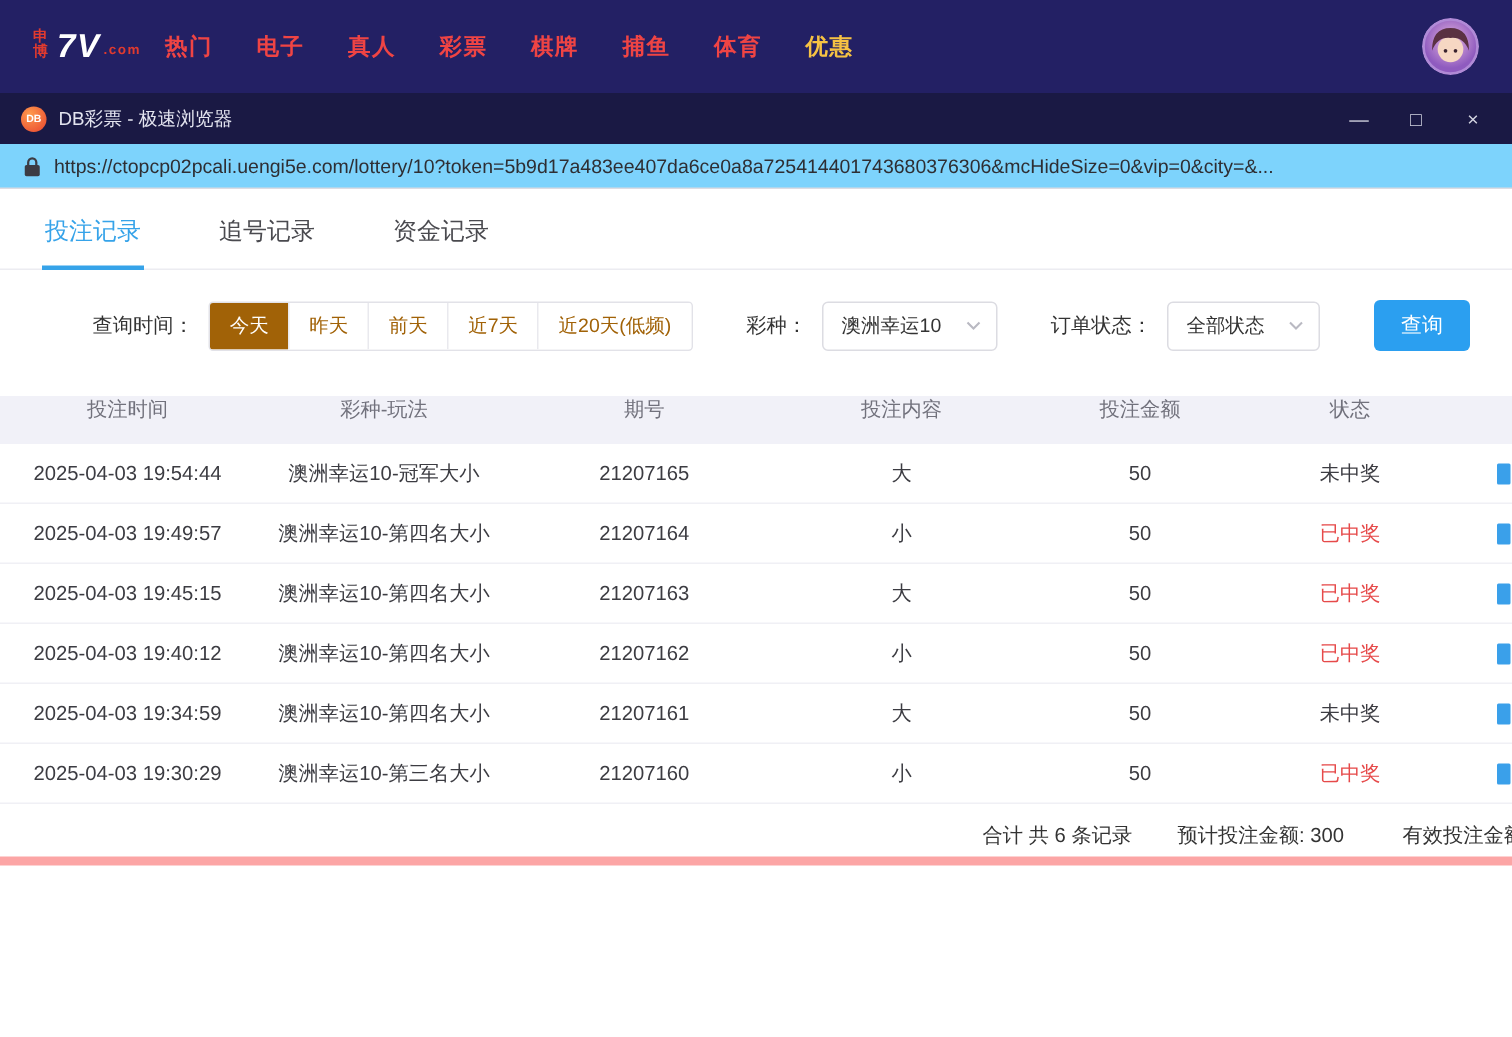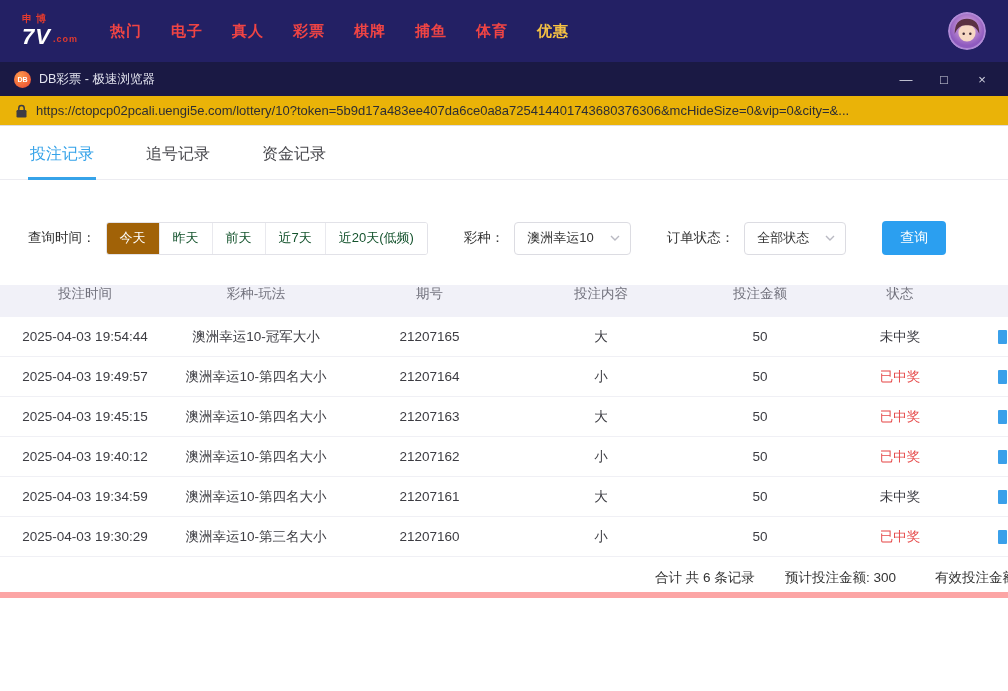--- a/index.html
+++ b/index.html
@@ -2,47 +2,47 @@
 <html><head>
 <meta charset="utf-8">
 <style>
   * { margin:0; padding:0; box-sizing:border-box; }
   body {
     width:1008px; height:691px; overflow:hidden; position:relative;
     background:#fff; font-family:"Liberation Sans","DejaVu Sans",sans-serif;
   }
   
   .topnav { height:62px; background:#232064; display:flex; align-items:center; padding:0 22px; }
-  .logo { display:flex; flex-direction:column; line-height:1; cursor:pointer; width:72px; }
+  .logo { display:flex; flex-direction:row; line-height:1; cursor:pointer; width:72px; }
   .logo-top { color:#e03a2f; font-size:10px; font-weight:bold; letter-spacing:4px; margin-bottom:2px; }
   .logo-main { color:#fff; font-size:22px; font-weight:bold; font-style:italic; letter-spacing:1px; }
   .logo-suffix { color:#e03a2f; font-size:9px; font-style:normal; margin-left:2px; vertical-align:2px; }
   .menu { display:flex; gap:29px; margin-left:16px; }
   .menu-item { color:#ef4444; font-size:15px; font-weight:bold; letter-spacing:1px; cursor:pointer; }
   .menu-item.gold { color:#f6c243; }
   .avatar { margin-left:auto; width:38px; height:38px; border-radius:50%; overflow:hidden; cursor:pointer; }
   
   .titlebar { height:34px; background:#1a1944; display:flex; align-items:center; padding:17px 14px; }
   .app-icon { width:17px; height:17px; border-radius:50%; background:radial-gradient(circle at 35% 30%,#ff9a4d,#e8432e); color:#fff; font-size:7px; font-weight:bold; display:flex; align-items:center; justify-content:center; margin-right:8px; }
   .win-title { color:#e3e4ef; font-size:12.5px; }
   .win-controls { margin-left:auto; display:flex; gap:14px; }
   .win-btn { width:24px; height:22px; color:#d3d4e0; font-size:13px; display:flex; align-items:center; justify-content:center; cursor:pointer; }
   
-  .urlbar { height:30px; background:#eab308; border-bottom:1px solid #dcdce2; display:flex; align-items:center; padding:0 16px; gap:9px; }
+  .urlbar { height:30px; background:#7dd3fc; border-bottom:1px solid #dcdce2; display:flex; align-items:center; padding:0 16px; gap:9px; }
   .url-text { font-size:13px; color:#2e2e33; white-space:nowrap; overflow:hidden; }
   
   .tabs { padding:12px 28px 0; border-bottom:1px solid #ececf1; display:flex; gap:48px; }
   .tab { font-size:16px; color:#4a4a4f; padding:6px 2px 14px; position:relative; cursor:pointer; }
   .tab.active { color:#36a3e9; }
   .tab.active::after { content:''; position:absolute; left:0; right:0; bottom:-1px; height:3px; background:#36a3e9; }
   
-  .filters { margin-top:41px; padding:0 28px; display:flex; align-items:center; font-size:13.5px; color:#333; }
+  .filters { margin-top:20px; padding:0 28px; display:flex; align-items:center; font-size:13.5px; color:#333;justify-content:flex-end; }
   .flabel { margin-right:10px; }
   .seg { display:inline-flex; align-items:stretch; border:1px solid #e2e2e8; border-radius:3px; overflow:hidden; height:33px; }
-  .seg-item { padding:0 13px; display:flex; align-items:center; font-size:13px; color:#14532d; border-left:1px solid #e9e9ee; cursor:pointer; background:#fff; }
+  .seg-item { padding:0 13px; display:flex; align-items:center; font-size:13px; color:#a16207; border-left:1px solid #e9e9ee; cursor:pointer; background:#fff; }
   .seg-item:first-child { border-left:none; }
   .seg-item.active { background:#a16207; color:#fff; border-left:none; }
   .gapL { margin-left:36px; }
   .dropdown { height:33px; border:1px solid #dcdce2; border-radius:4px; display:inline-flex; align-items:center; padding:0 10px 0 12px; gap:16px; font-size:13px; color:#333; background:#fff; cursor:pointer; }
   .query-btn { margin-left:36px; width:64px; height:34px; background:#2b9ff0; color:#fff; border:none; border-radius:4px; font-size:14px; cursor:pointer; font-family:inherit; }
   
   .table { margin-top:30px; }
   .thead { display:flex; background:#f1f1f8; height:32px; color:#71717c; font-size:13.5px; }
   .trow { display:flex; height:40px; align-items:center; border-bottom:1px solid #f0f0f5; font-size:13.5px; color:#3c3c42; position:relative; }
   .c { text-align:center; }

